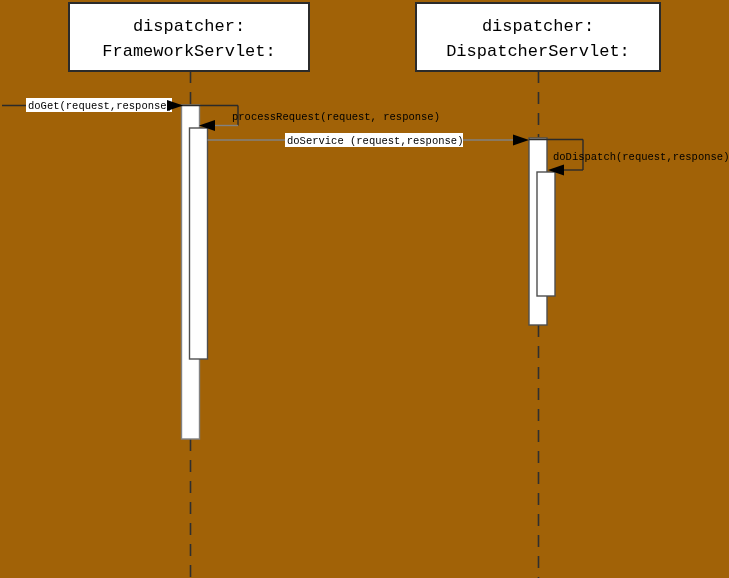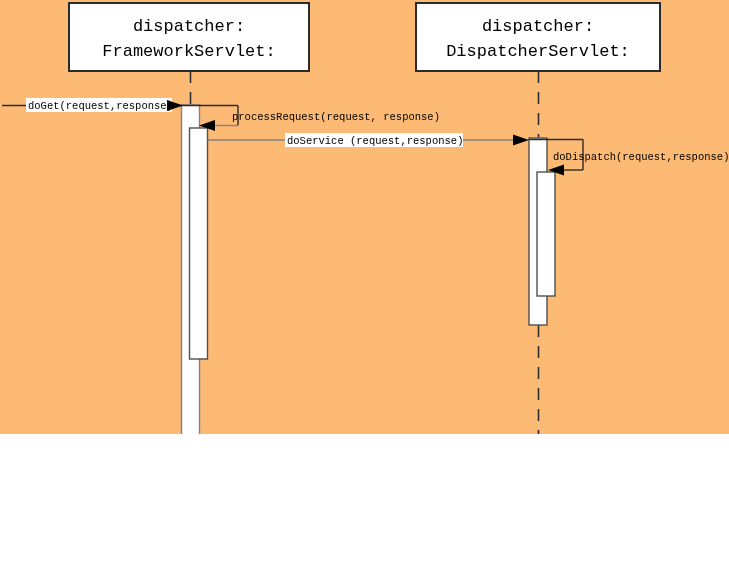--- a/index.html
+++ b/index.html
@@ -1,16 +1,16 @@
 <!DOCTYPE html>
 <html><head>
 <meta charset="utf-8">
 <style>
   html,body{margin:0;padding:0;background:#ffffff;}
-  .stage{position:relative;width:729px;height:434px;background:#fdba74;overflow:hidden;}
+  .stage{position:relative;width:729px;height:578px;background:#a16207;overflow:hidden;}
   svg{display:block;}
   text{font-family:"Liberation Mono","DejaVu Sans Mono",monospace;fill:#000000;}
   .title{font-size:17px;text-anchor:middle;}
   .msg-label{font-size:10.5px;}
   .obj-box{fill:#ffffff;stroke:#2b2b2b;stroke-width:2;}
   .lifeline{stroke:#2f2f2f;stroke-width:1.6;stroke-dasharray:12 9;fill:none;}
   .bar{fill:#ffffff;stroke:#4f4f4f;stroke-width:1.4;}
   .bar-gray{stroke:#828282;}
   .msg{stroke:#828282;stroke-width:1.4;fill:none;}
   .msg-dark{stroke:#2a2a2a;}

